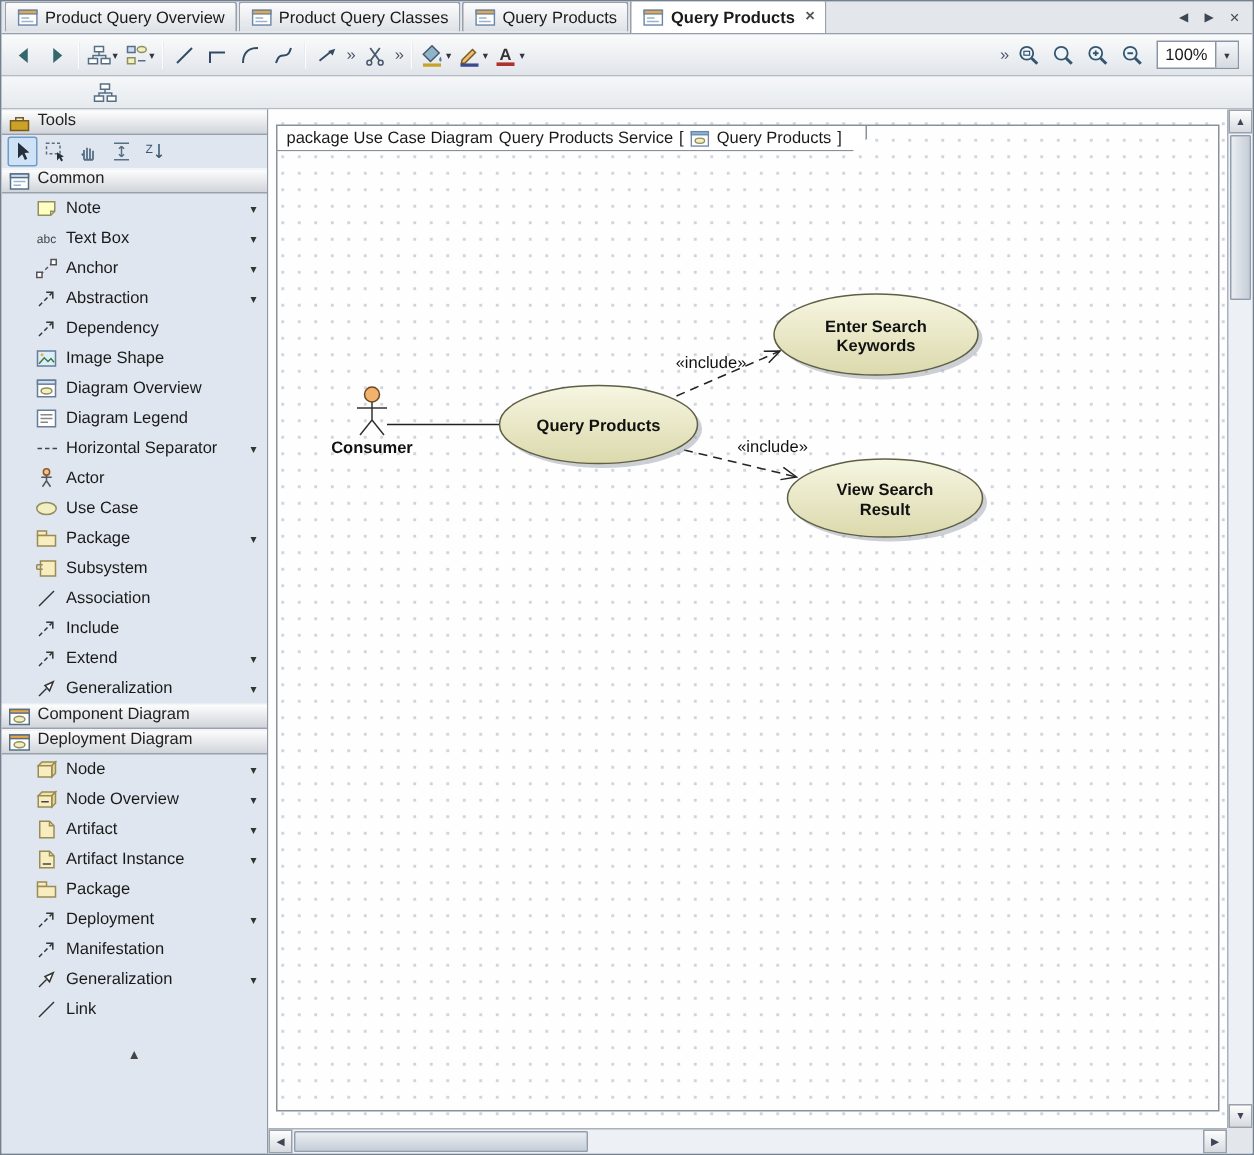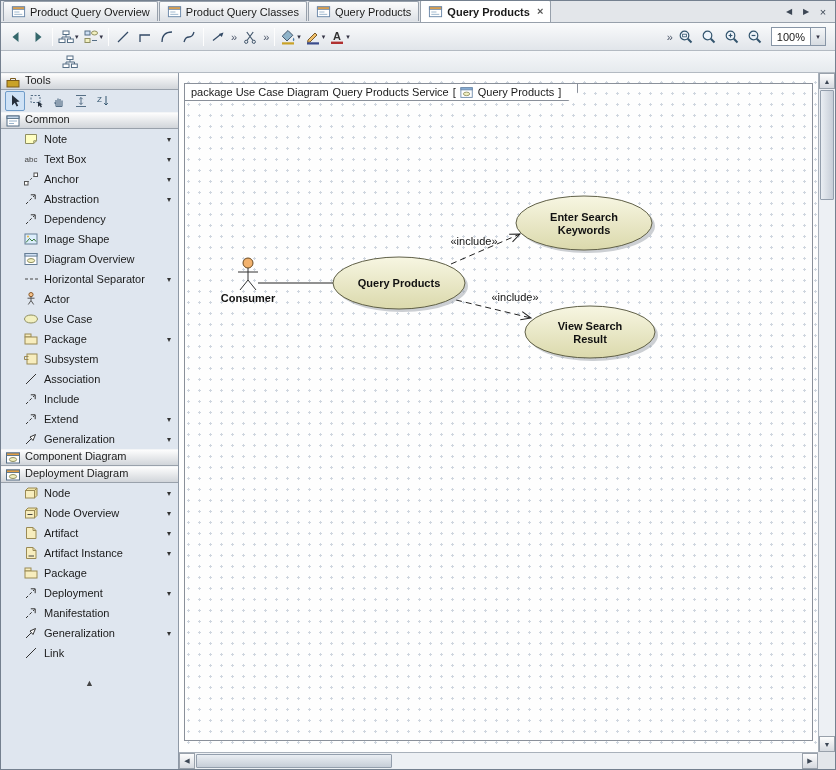--- a/index.html
+++ b/index.html
@@ -429,20 +429,29 @@
             <rect x="2" y="2.5" width="12" height="11" fill="#fff" stroke="#667e96"></rect>
             <rect x="2" y="2.5" width="12" height="2.6" fill="#cfe0f4" stroke="#667e96"></rect>
             <ellipse cx="8" cy="9.6" rx="3.6" ry="2" fill="#f2f0c0" stroke="#8f8f62"></ellipse>
           </svg>
         </span>
         <span class="pal-label">Diagram Overview</span>
       </div>
       <div class="pal-item">
         <span class="pal-icon">
           <svg width="16" height="16" viewBox="0 0 16 16" aria-hidden="true">
+            <rect x="2" y="2.5" width="12" height="11" fill="#fff" stroke="#667e96"></rect>
+            <path d="M4 5.5 H12 M4 8 H12 M4 10.5 H9" stroke="#888"></path>
+          </svg>
+        </span>
+        <span class="pal-label">Diagram Legend</span>
+      </div>
+      <div class="pal-item">
+        <span class="pal-icon">
+          <svg width="16" height="16" viewBox="0 0 16 16" aria-hidden="true">
             <path d="M2 8 H5 M7 8 H10 M12 8 H15" stroke="#444"></path>
           </svg>
         </span>
         <span class="pal-label">Horizontal Separator</span>
         <span class="pal-dd">▾</span>
       </div>
       <div class="pal-item">
         <span class="pal-icon">
           <svg width="16" height="16" viewBox="0 0 16 16" aria-hidden="true">
             <circle cx="8" cy="3.6" r="2.1" fill="#f5c28a" stroke="#8a5a2a"></circle>

